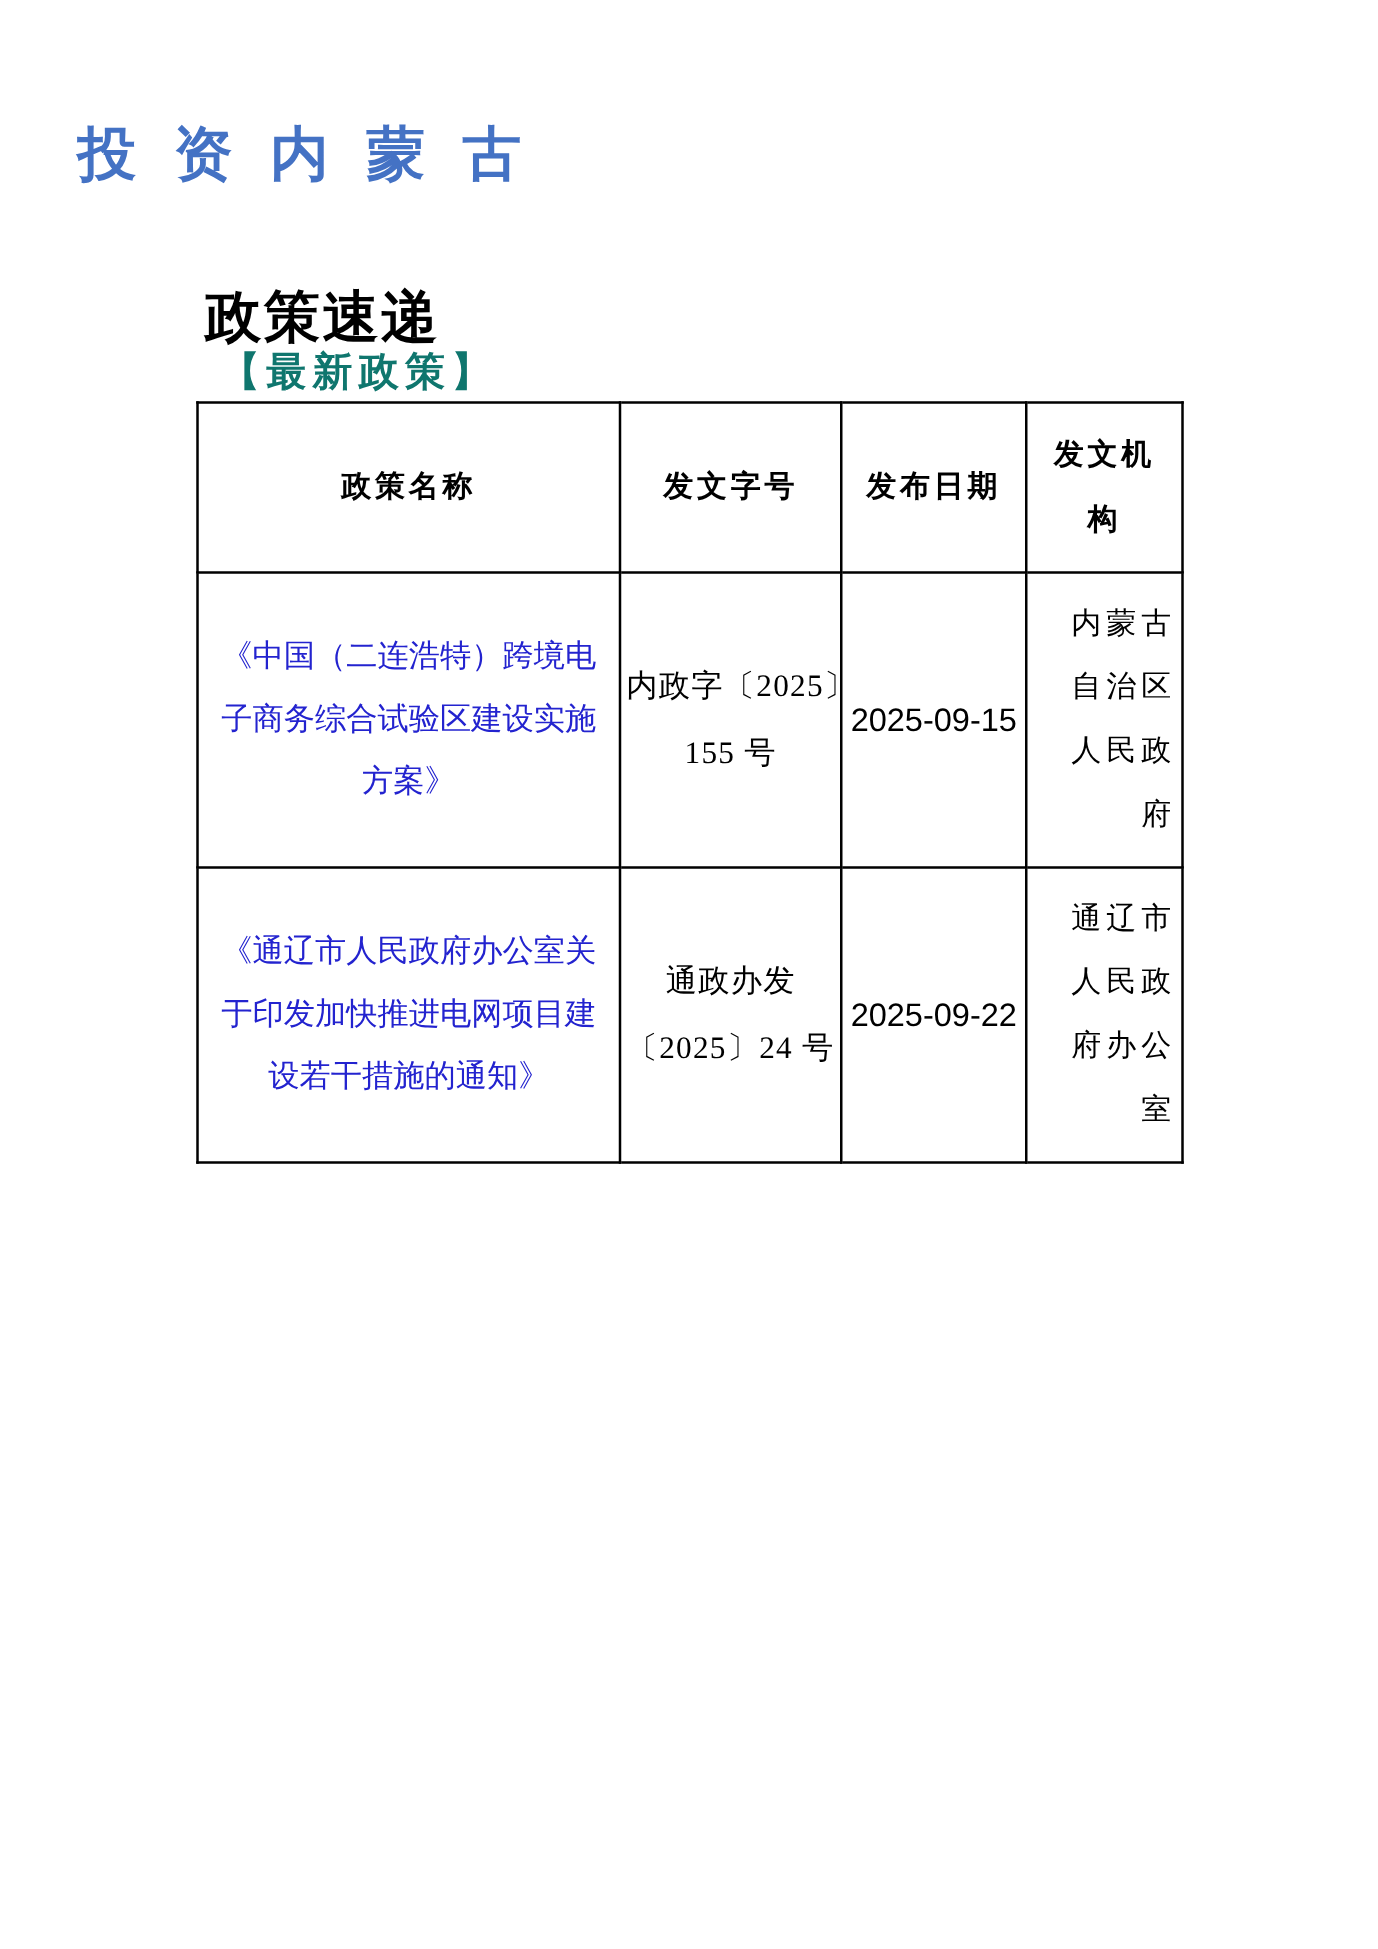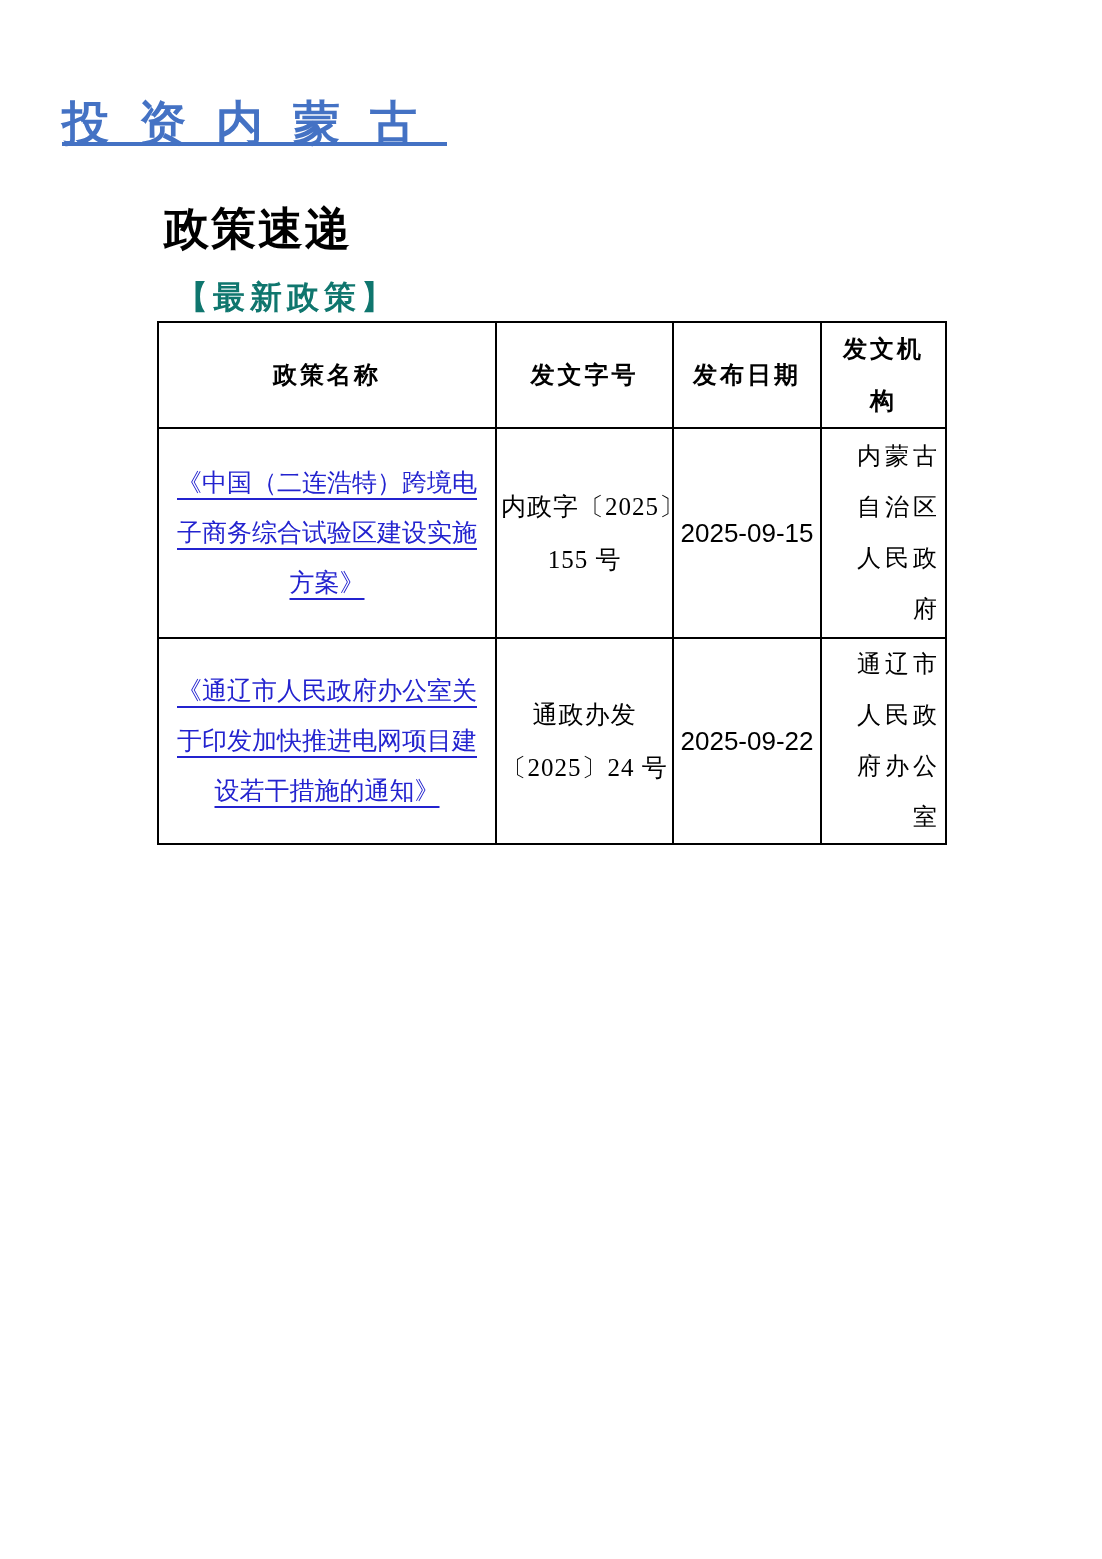--- a/index.html
+++ b/index.html
@@ -19,26 +19,25 @@
   .doc-title {
     position: absolute;
     left: 62px;
     top: 92px;
     font-size: 47px;
     font-weight: bold;
     letter-spacing: 30px;
     color: var(--title-blue, #4472C4);
     font-family: "Liberation Serif", "DejaVu Serif", serif;
     white-space: nowrap;
-    text-decoration: underline;
   }
   .section-heading {
     position: absolute;
     left: 164px;
-    top: 199px;
+    top: 224px;
     font-size: 45px;
     font-weight: bold;
     letter-spacing: 2px;
     color: #000000;
     font-family: "DejaVu Sans", "Liberation Sans", sans-serif;
     white-space: nowrap;
   }
   .subsection-heading {
     position: absolute;
     left: 176px;
@@ -54,21 +53,21 @@
     left: 157px;
     top: 321px;
     width: 788px;
     border-collapse: collapse;
     table-layout: fixed;
   }
   .policy-table th, .policy-table td {
     border: 2px solid #000000;
     text-align: center;
     vertical-align: middle;
-    padding: 0 4px;
+    padding: 15px 4px;
     overflow: hidden;
   }
   .policy-table th {
     font-size: 24px;
     font-weight: bold;
     letter-spacing: 3px;
     line-height: 52px;
   }
   tr.header-row   { height: 104px; }
   tr.body-row-0   { height: 210px; }
@@ -78,21 +77,20 @@
 
   td.cell-name { font-size: 25px; }
   td.cell-name .cell-line { line-height: 50px; }
   a.policy-link {
     color: var(--link-blue, #2323CF);
     text-decoration: none;
     display: inline-block;
     cursor: pointer;
   }
   a.policy-link .cell-line {
-    text-decoration: underline;
     text-decoration-thickness: 2px;
     text-underline-offset: 7px;
   }
   td.cell-docno { font-size: 25px; letter-spacing: 1px; }
   td.cell-docno .cell-line { line-height: 53px; }
   td.cell-date {
     font-size: 26px;
     font-family: "Liberation Sans", "DejaVu Sans", sans-serif;
     letter-spacing: 0px;
     margin-left: 28px;

